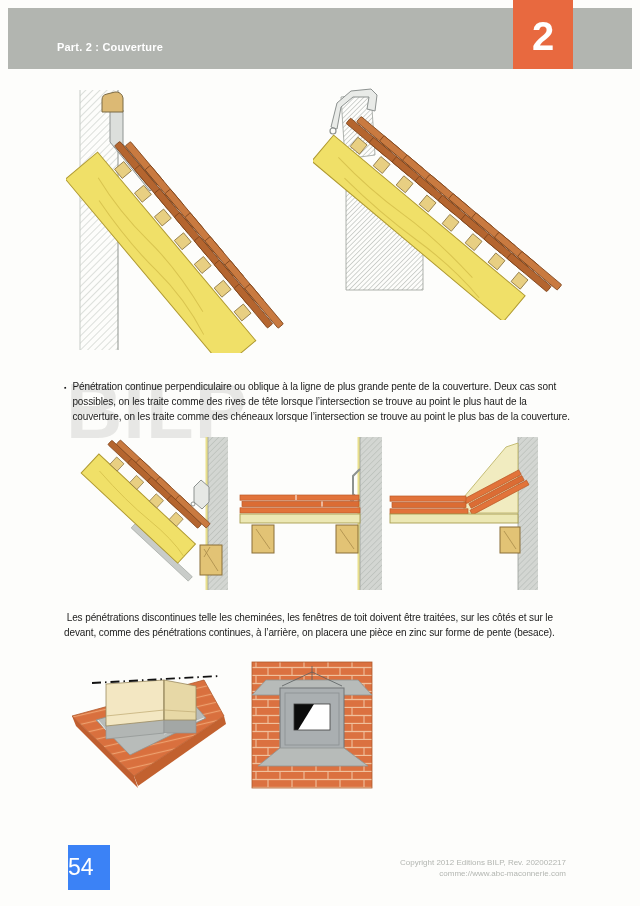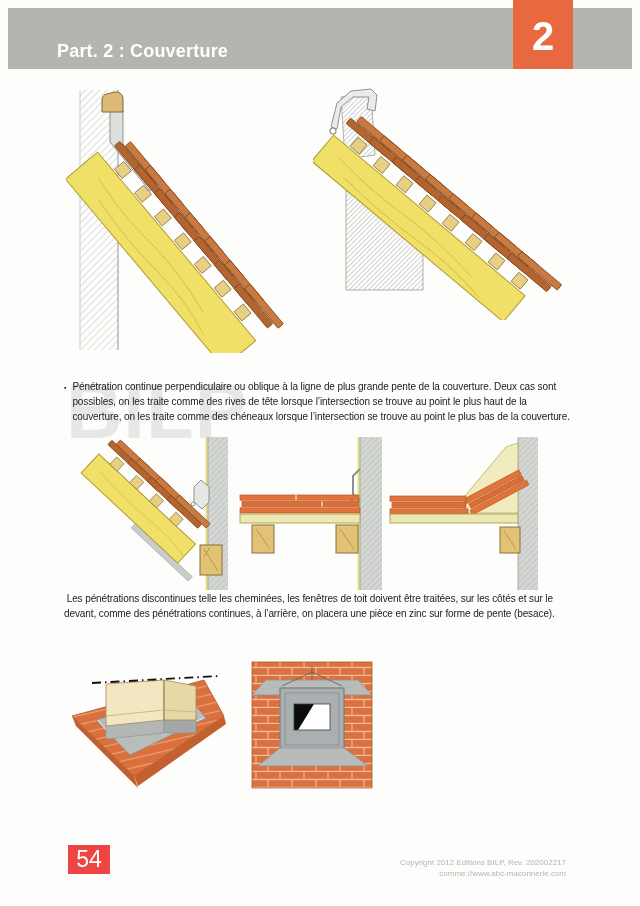--- a/index.html
+++ b/index.html
@@ -9,47 +9,47 @@
   }
   
   .watermark{
     position:absolute;left:66px;top:372px;z-index:0;
     font-weight:bold;color:#8a8a84;opacity:.18;letter-spacing:1px;
     line-height:78px;white-space:nowrap;pointer-events:none;
   }
   .watermark div{font-size:78px;}
   
   .header-bar{position:absolute;left:8px;top:8px;right:8px;height:61px;background:#b2b5b0;z-index:1;}
-  .header-title{position:absolute;left:49px;top:33px;font-size:18px;font-weight:bold;color:#ffffff;letter-spacing:.2px;}
+  .header-title{position:absolute;left:49px;top:33px;font-size:11px;font-weight:bold;color:#ffffff;letter-spacing:.2px;}
   .chapter-badge{
     position:absolute;left:513px;top:0;width:60px;height:69px;background:#e8693f;z-index:2;
     display:flex;align-items:center;justify-content:center;
   }
   .chapter-badge span{color:#fff;font-size:40px;font-weight:bold;padding-top:4px;}
   
   .fig{position:absolute;z-index:1;}
   #fig-top-left{left:66px;top:88px;}
   #fig-top-right{left:313px;top:85px;}
   #fig-middle{left:60px;top:435px;}
   #fig-chimney{left:68px;top:658px;}
   #fig-window{left:250px;top:660px;}
   
   .bullet-item{
     position:absolute;left:64px;top:379px;width:512px;z-index:1;
     display:flex;gap:6px;font-size:10px;line-height:15px;letter-spacing:-.1px;
   }
   .bullet-marker{flex:0 0 auto;font-size:7px;line-height:15px;margin-top:1px;}
   .section{position:absolute;left:64px;top:591px;width:512px;z-index:1;}
   .section-heading{font-size:10.5px;font-weight:bold;line-height:14px;}
-  .section-body{font-size:10px;line-height:15px;letter-spacing:-.1px;margin-top:0;}
+  .section-body{font-size:10px;line-height:15px;letter-spacing:-.1px;margin-top:19px;}
   .section-body::before{content:"\00a0";}
   
   .page-num-box{
-    position:absolute;left:68px;top:845px;width:42px;height:29px;background:#ef4444;z-index:1;
-    display:flex;align-items:center;justify-content:center;
+    position:absolute;left:68px;top:845px;width:42px;height:45px;background:#3b82f6;z-index:1;
+    display:flex;align-items:center;
   }
   .page-num-box span{color:#fff;font-size:23px;}
   .copyright{
     position:absolute;right:74px;top:857px;z-index:1;text-align:right;
     font-size:8px;line-height:11px;color:#b3b6b1;
   }
 </style>
 </head>
 <body>
 

